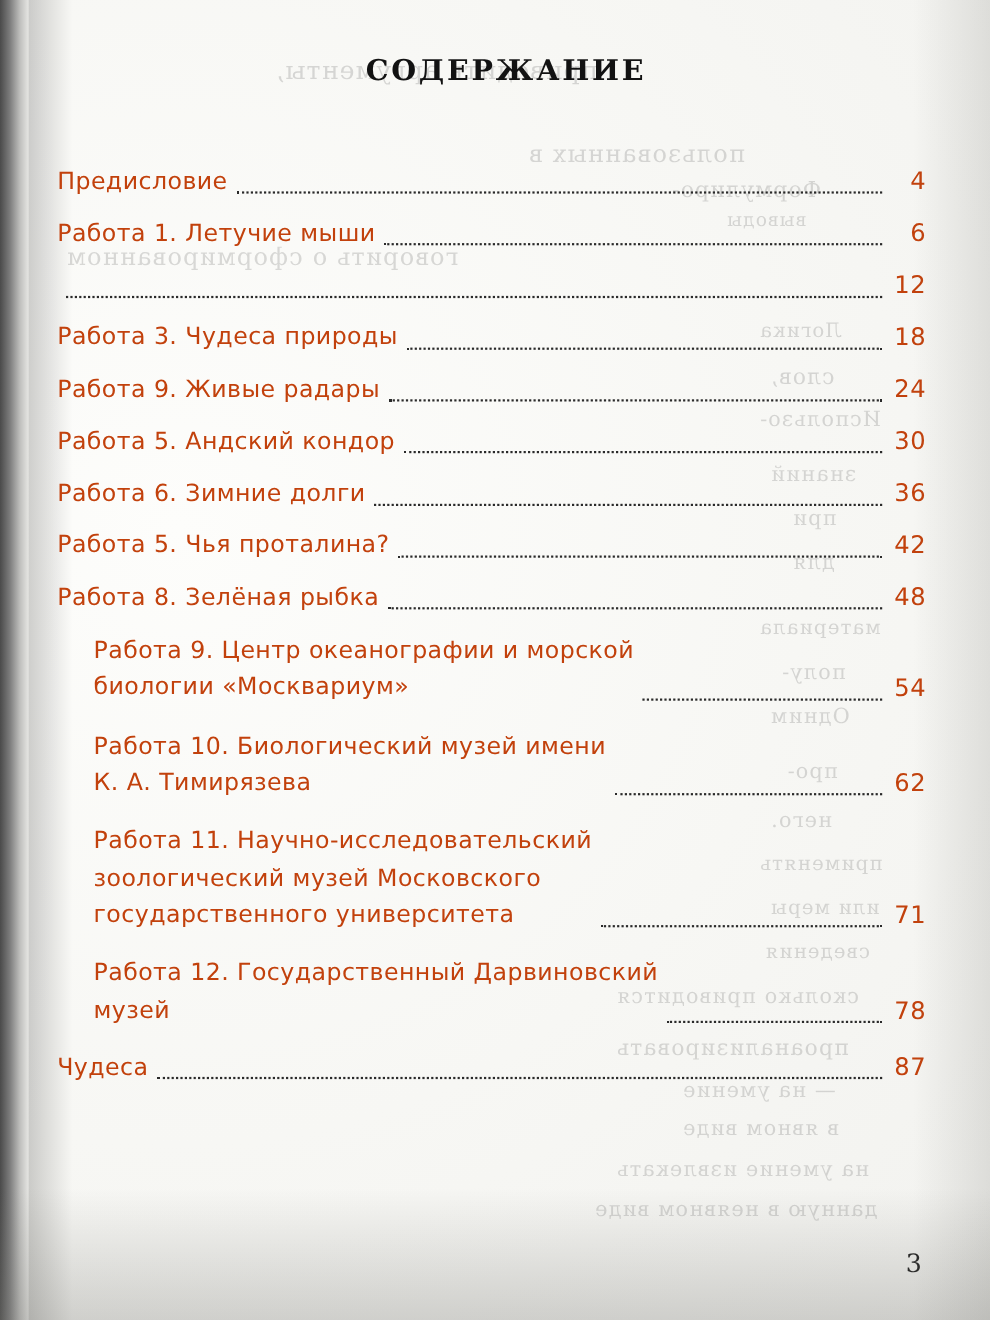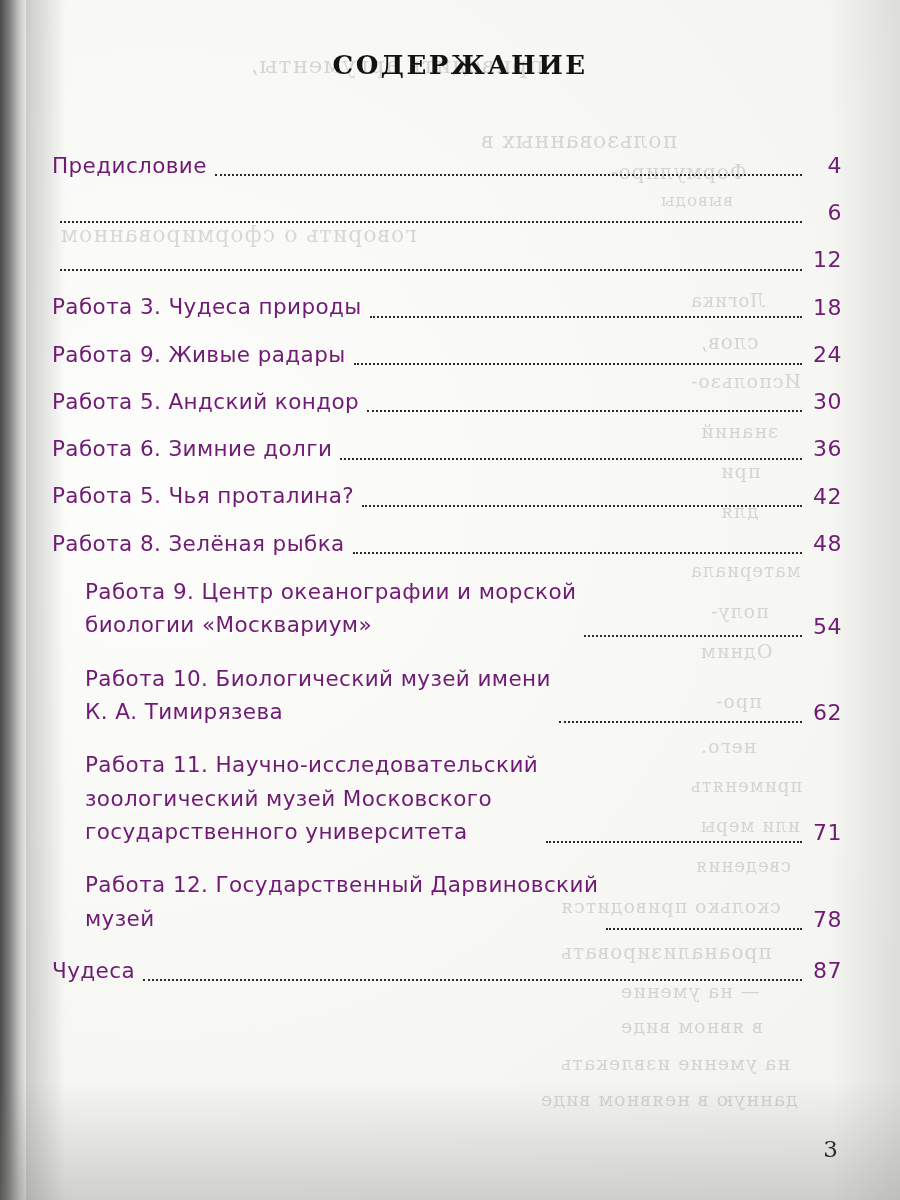--- a/index.html
+++ b/index.html
@@ -83,21 +83,21 @@
     top: 150px;
     left: 52px;
     width: 790px;
   }
 
   .entry {
     display: flex;
     align-items: flex-end;
     margin-bottom: 16px;
     font-size: 21.5px;
-    color: #701a75;
+    color: #c2410c;
     line-height: 1.42;
     justify-content: center;
   }
   .entry .label {
     white-space: pre-wrap;
     letter-spacing: 0.4px;
     max-width: 700px;
   }
   .entry .dots {
     flex: 1 1 auto;
@@ -165,20 +165,21 @@
 
   <div class="toc-title">СОДЕРЖАНИЕ</div>
 
   <div class="toc" id="toc-list">
       <div class="entry">
         <span class="label">Предисловие</span>
         <span class="dots"></span>
         <span class="pageno">4</span>
       </div>
       <div class="entry">
+        <span class="label">Работа 1. Летучие мыши</span>
         <span class="dots"></span>
         <span class="pageno">6</span>
       </div>
       <div class="entry">
         <span class="dots"></span>
         <span class="pageno">12</span>
       </div>
       <div class="entry">
         <span class="label">Работа 3. Чудеса природы</span>
         <span class="dots"></span>

